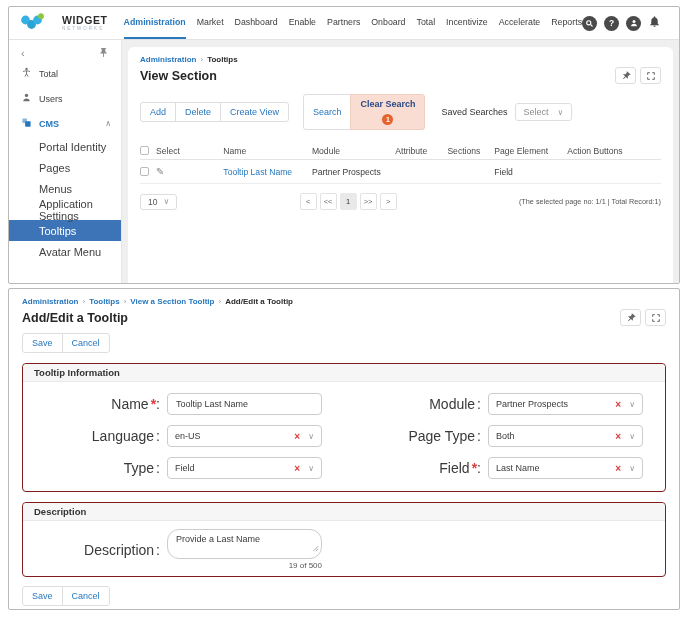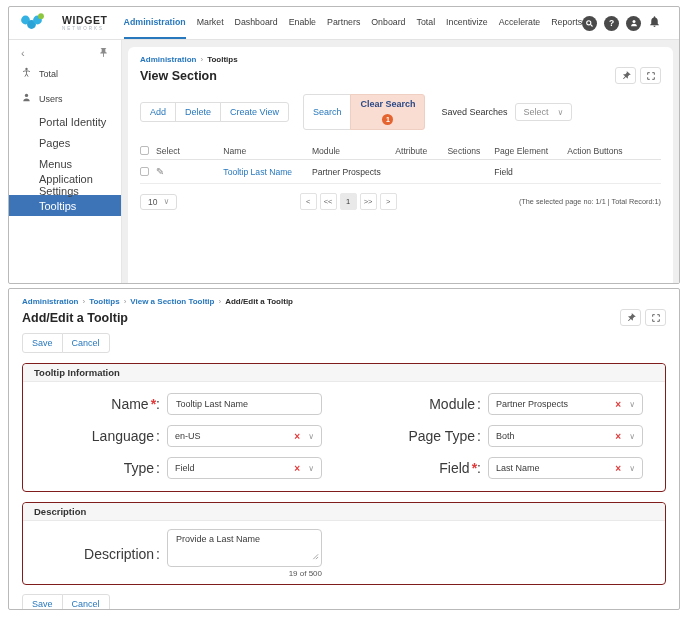--- a/index.html
+++ b/index.html
@@ -96,21 +96,21 @@
   .flabel { flex:1; text-align:right; font-size:14px; color:#3a3a3a; margin-right:7px; white-space:nowrap; }
   .star { color:#e23b3b; margin-left:2px; font-weight:700; }
   .text-input { width:155px; height:22px; border:1px solid #ccc; border-radius:4px; padding:0 8px;
                 font-size:9px; color:#3a3a3a; font-family:inherit; background:#fff; }
   .select-control { width:155px; height:22px; border:1px solid #ccc; border-radius:4px; display:flex;
                     align-items:center; padding:0 7px; font-size:9px; color:#3a3a3a; background:#fff; cursor:pointer; }
   .select-control .val { flex:1; }
   .clear-x { color:#e23b3b; font-weight:700; font-size:10px; margin-right:8px; cursor:pointer; }
   .desc-wrap { display:flex; flex-direction:column; width:155px; }
   .ta-holder { position:relative; }
-  .ta { width:155px; height:38px; border:1px solid #ccc; border-radius:4px; padding:4px 8px;
+  .ta { width:155px; height:30px; border:1px solid #ccc; border-radius:12px; padding:4px 8px;
         font-size:9px; color:#3a3a3a; font-family:inherit; resize:none; display:block; }
   .ta-grip { position:absolute; right:3px; bottom:3px; }
   .counter { text-align:right; font-size:8px; color:#555; margin-top:2px; }
 </style>
 </head>
 <body>
 
 <section class="panel panel1">
 
   <header class="topbar">
@@ -183,25 +183,36 @@
       </div>
       <div class="side-item">
         <span>
           <svg width="11" height="11" viewBox="0 0 24 24" fill="#6f6f6f">
             <circle cx="12" cy="7.5" r="3.6"></circle>
               <path d="M5 20c0-4 3.2-6 7-6s7 2 7 6z"></path>
           </svg>
         </span>
         <span>Users</span>
       </div>
+      <div class="side-item cms">
+        <span>
+          <svg width="11" height="11" viewBox="0 0 24 24" fill="#2878be">
+            <rect x="3" y="3" width="10" height="10" rx="1.5" opacity="0.55"></rect>
+            <rect x="9" y="9" width="12" height="12" rx="1.5"></rect>
+          </svg>
+        </span>
+        <span>CMS</span>
+        <span class="cms-chev">∧</span>
+      </div>
       <div class="side-sub">Portal Identity</div>
       <div class="side-sub">Pages</div>
       <div class="side-sub">Menus</div>
       <div class="side-sub">Application Settings</div>
       <div class="side-sub selected">Tooltips</div>
+      <div class="side-sub">Avatar Menu</div>
     </aside>
 
     <main class="content">
       <div class="card">
         <div class="crumbs">
           <span class="crumb blue">Administration</span>
           <span class="crumb-sep">›</span>
           <span class="crumb dark">Tooltips</span>
         </div>
         <div class="title-row">

